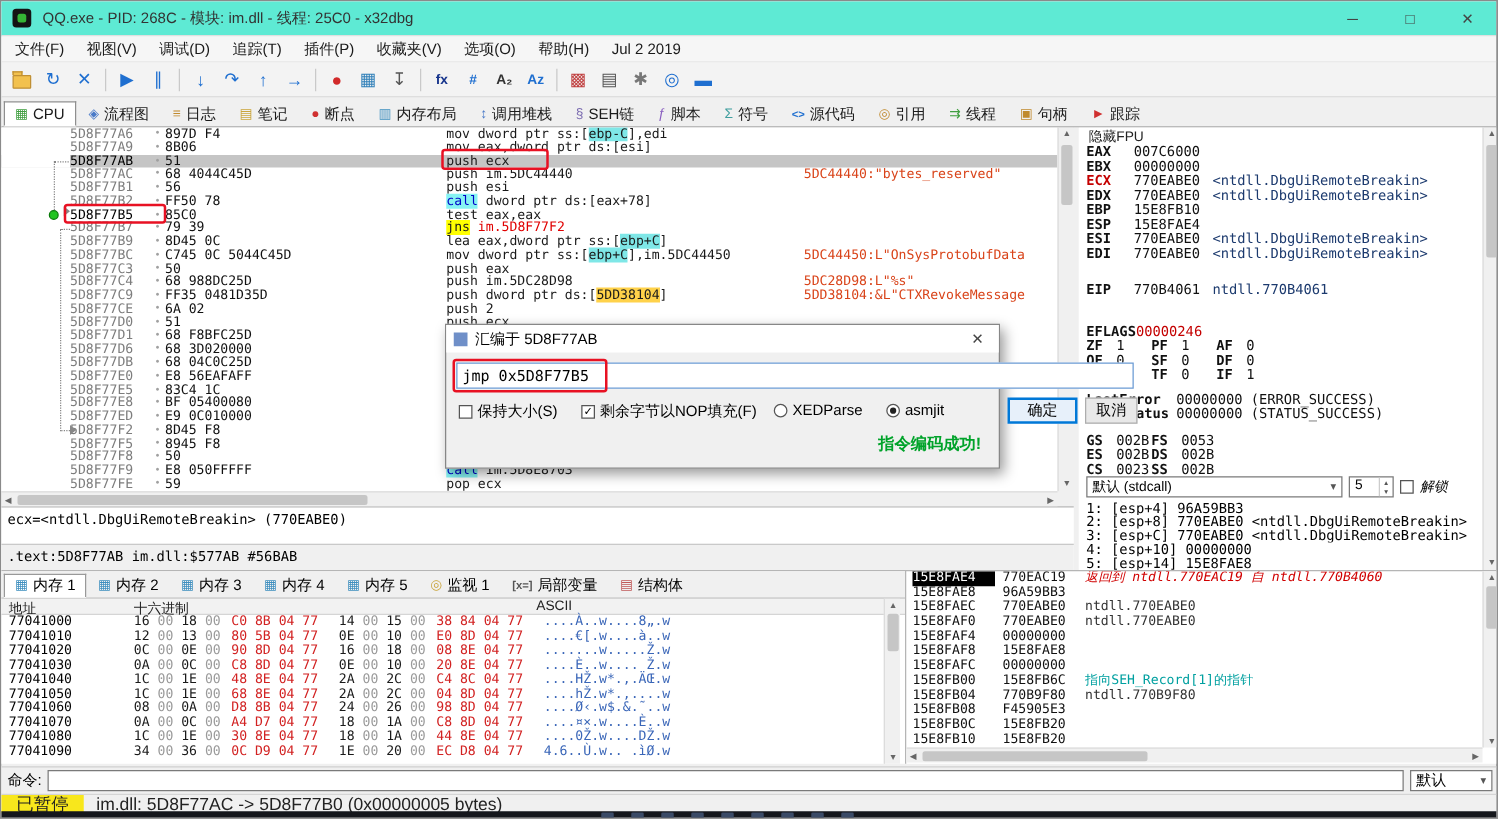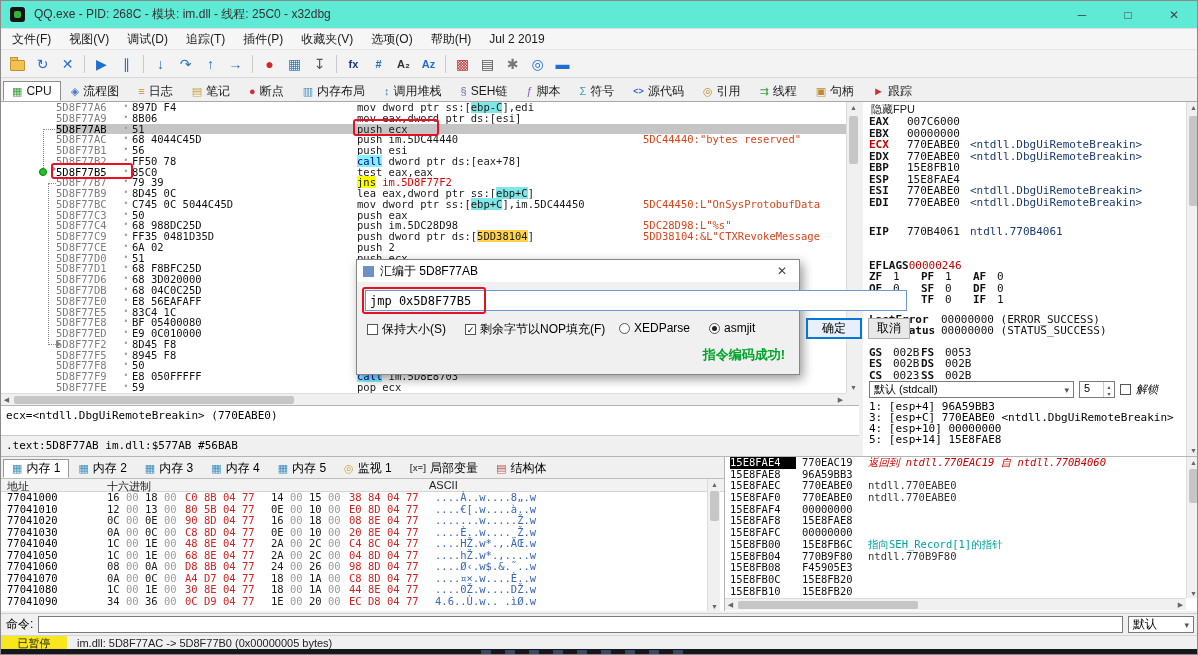--- a/index.html
+++ b/index.html
@@ -98,21 +98,21 @@
   .sv{width:66px;flex:none;margin-left:6px;color:#111;}
   .sc{flex:1;color:#333;overflow:hidden;}
   .redc{color:#d00000;font-style:italic;}
   .cyanc{color:#00a0a0;}
   
   .cmdbar{position:absolute;left:0;top:612px;width:1198px;height:22px;background:#f0f0f0;border-top:1px solid #cfcfcf;
           display:flex;align-items:center;font-size:12px;padding:0 5px;gap:5px;}
   .cmdinput{flex:1;height:17px;border:1px solid #7a7a7a;background:#fff;font-family:"DejaVu Sans Mono",monospace;font-size:11px;padding:0 3px;}
   .cmdcombo{width:66px;height:17px;}
   .status{position:absolute;left:0;top:634px;width:1198px;height:14px;background:#f0f0f0;border-top:1px solid #d5d5d5;
-          display:flex;align-items:center;font-size:11px;color:#222;}
+          display:flex;align-items:center;font-size:14px;color:#222;}
   .badge{width:66px;height:14px;line-height:14px;text-align:center;background:#f8e71c;flex:none;}
   .smsg{margin-left:10px;}
   .taskbar{position:absolute;left:0;top:648px;width:1198px;height:7px;background:#15171c;display:flex;align-items:center;gap:14px;padding-left:480px;}
   .tkic{width:10px;height:5px;background:#3a4a66;border-radius:1px;flex:none;}
   
   .dlg{position:absolute;left:355px;top:258px;width:444px;height:116px;background:#f0f0f0;border:1px solid #878787;
        box-shadow:3px 4px 10px rgba(0,0,0,.4);z-index:40;font-size:12px;}
   .dlgtitle{height:22px;background:#ffffff;display:flex;align-items:center;}
   .dlgico{width:11px;height:11px;background:#6f8fc8;margin:0 6px;flex:none;}
   .dlgclose{margin-left:auto;width:34px;height:22px;display:flex;align-items:center;justify-content:center;color:#444;font-size:12px;}
@@ -339,20 +339,21 @@
       <span class="spinarr">
           <span>▴</span>
           <span>▾</span>
         </span>
     </div>
     <span class="cbsq"></span>
     <span style="font-family:'Liberation Sans',sans-serif;font-style:italic;">解锁</span>
   </div>
   <div class="args" id="args">
       <div class="argrow">1: [esp+4] 96A59BB3</div>
+      <div class="argrow">2: [esp+8] 770EABE0 &lt;ntdll.DbgUiRemoteBreakin&gt;</div>
       <div class="argrow">3: [esp+C] 770EABE0 &lt;ntdll.DbgUiRemoteBreakin&gt;</div>
       <div class="argrow">4: [esp+10] 00000000</div>
       <div class="argrow">5: [esp+14] 15E8FAE8</div>
     </div>
   <div class="vsb" style="left:1185px;top:101px;width:13px;height:354px;">
     <div class="sbb" style="left:0;top:0;width:13px;height:11px;">▲</div>
     <div class="sbt" style="left:2px;top:14px;width:9px;height:90px;"></div>
     <div class="sbb" style="left:0;bottom:0;width:13px;height:11px;">▼</div>
   </div>
 

